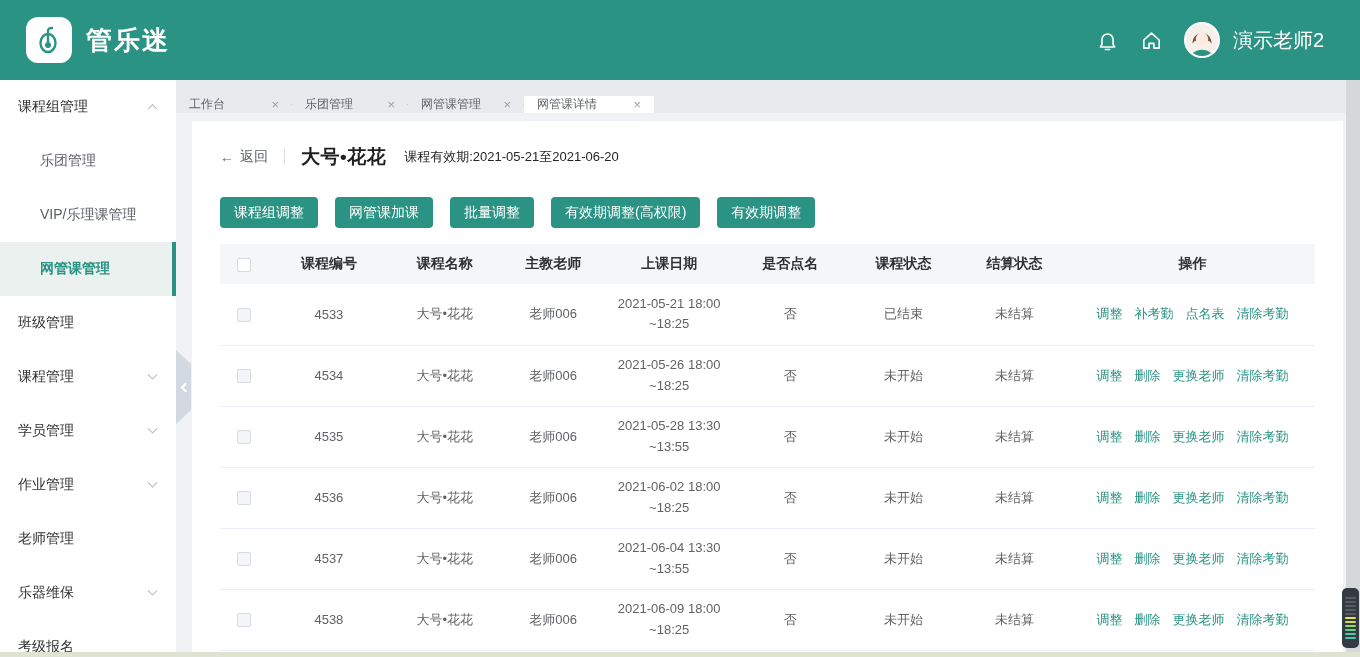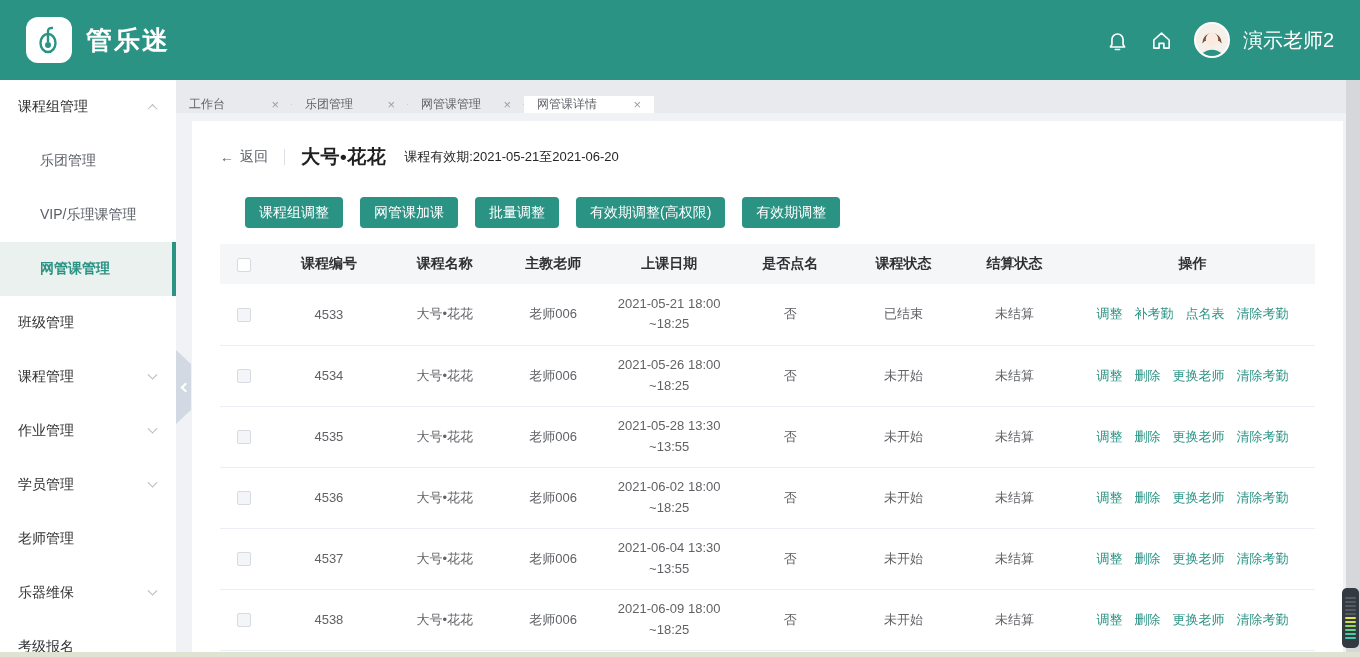--- a/index.html
+++ b/index.html
@@ -3,21 +3,21 @@
 <meta charset="utf-8">
 <style>
   * { box-sizing: border-box; }
   html,body { margin:0; padding:0; }
   body {
     width:1360px; height:657px; overflow:hidden; position:relative;
     font-family:"Liberation Sans","DejaVu Sans",sans-serif;
     background:#f0f2f5; color:#303133;
   }
   
-  .navbar { height:80px; background:#2a9384; display:flex; align-items:center; padding:0 26px 0 26px; }
+  .navbar { height:80px; background:#2a9384; display:flex; align-items:center; padding:0 36px 0 26px; }
   .brand { display:flex; align-items:center; gap:14px; width:186px; flex:0 0 auto; }
   .logo { width:46px; height:46px; background:#fff; border-radius:12px; display:flex; align-items:center; justify-content:center; }
   .brand-name { color:#fff; font-size:26px; font-weight:bold; letter-spacing:2px; white-space:nowrap; }
   .nav-items { display:flex; align-items:center; gap:48px; margin-left:4px; }
   .nav-item { color:#fff; font-size:15px; position:relative; cursor:pointer; white-space:nowrap; }
   .nav-item.active { background:#fff; color:#2a9384; padding:9px 20px; border-radius:6px; font-weight:bold; }
   .dot { position:absolute; top:-8px; right:-13px; width:8px; height:8px; border-radius:50%; background:#f05f5f; }
   .nav-right { margin-left:auto; display:flex; align-items:center; gap:21px; }
   .nav-right .user-name { color:#fff; font-size:20px; margin-left:-8px; }
   .icon-btn { display:flex; align-items:center; justify-content:center; cursor:pointer; }
@@ -43,21 +43,21 @@
   .tab:not(.active)::after { content:""; position:absolute; right:0; top:8px; bottom:8px; width:1px; background:#c8cbd2; }
   .tab.active { background:#fff; width:130px; }
   .tab .close { color:#9aa0a6; font-size:13px; line-height:1; }
   
   .card { background:#fff; margin:8px 17px 0 16px; flex:1; padding:23px 28px 0 28px; min-height:0; }
   .back-row { display:flex; align-items:center; }
   .back-link { display:flex; align-items:center; gap:6px; color:#595f66; font-size:14px; cursor:pointer; }
   .v-divider { width:1px; height:16px; background:#dcdfe6; margin:0 16px; }
   .page-title { font-size:19px; font-weight:bold; color:#1f1f1f; letter-spacing:0.5px; }
   .validity { font-size:13px; color:#262626; margin-left:18px; font-weight:500; }
-  .btn-row { margin-top:27px; display:flex; gap:17px;margin-left:25px; }
+  .btn-row { margin-top:27px; display:flex; gap:17px; }
   .btn { background:#2a9384; color:#fff; border:none; height:31px; padding:0 14px; border-radius:4px; font-size:14px; display:flex; align-items:center; cursor:pointer; font-family:inherit; white-space:nowrap; }
   
   table.grid { margin-top:16px; width:100%; border-collapse:collapse; table-layout:fixed; }
   table.grid col.c0{width:48px;} col.c1{width:120px;} col.c2{width:110px;} col.c3{width:105px;}
   col.c4{width:125px;} col.c5{width:115px;} col.c6{width:110px;} col.c7{width:110px;} col.c8{width:243px;}
   table.grid th { background:#f5f6f8; height:40px; font-size:14px; font-weight:bold; color:#303133; text-align:center; padding:0 4px; }
   table.grid td { height:61px; font-size:13px; color:#606266; text-align:center; border-bottom:1px solid #ebeef5; padding:0 4px; background:#fff; }
   .date-wrap { display:inline-block; width:104px; word-break:break-all; line-height:1.55; }
   td.c-ops a { color:#2a9384; text-decoration:none; margin:0 6px; cursor:pointer; white-space:nowrap; }
   input.cb { appearance:none; -webkit-appearance:none; width:14px; height:14px; border:1px solid #d6dae1; border-radius:2px; background:#f3f5f8; margin:0; vertical-align:middle; cursor:pointer; }
@@ -124,25 +124,25 @@
       <span>网管课管理</span>
     </div>
     <div class="side-item">
       <span>班级管理</span>
     </div>
     <div class="side-item">
       <span>课程管理</span>
       <span class="chev down"></span>
     </div>
     <div class="side-item">
+      <span>学员管理</span>
+      <span class="chev down"></span>
+    </div>
+    <div class="side-item">
       <span>作业管理</span>
-      <span class="chev down"></span>
-    </div>
-    <div class="side-item">
-      <span>学员管理</span>
       <span class="chev down"></span>
     </div>
     <div class="side-item">
       <span>老师管理</span>
     </div>
     <div class="side-item">
       <span>乐器维保</span>
       <span class="chev down"></span>
     </div>
     <div class="side-item">

